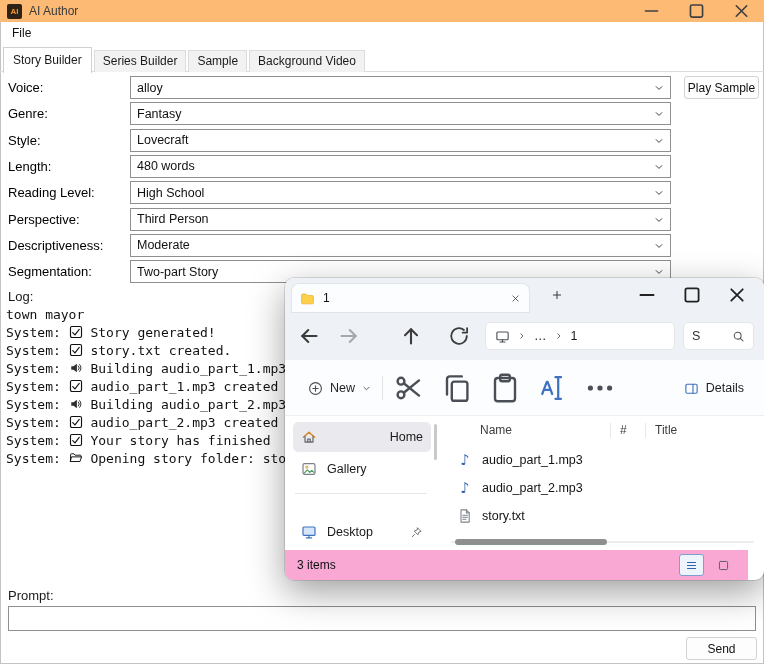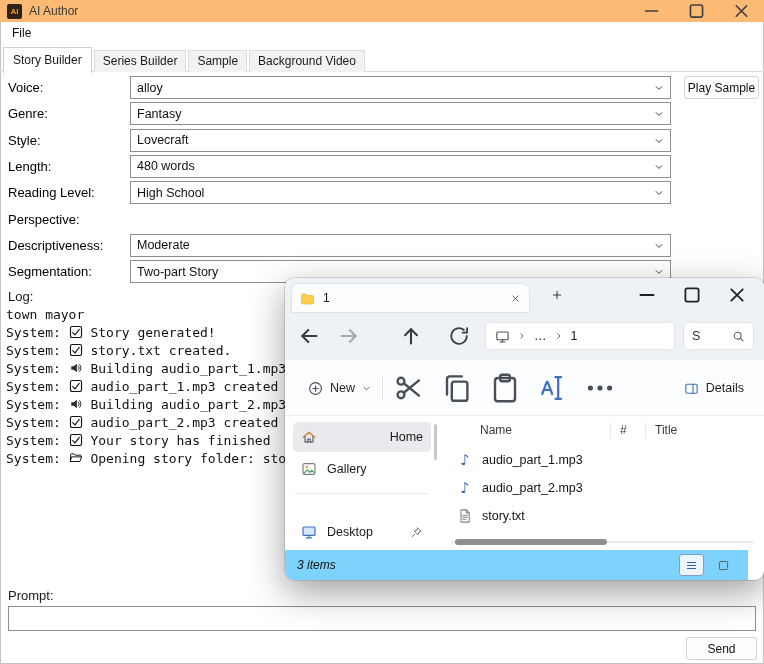--- a/index.html
+++ b/index.html
@@ -91,21 +91,21 @@
   .ex-filepane{position:absolute;left:160px;top:0;right:0;bottom:0;}
   .col-headers{position:relative;height:30px;}
   .colh{position:absolute;top:7px;font-size:12px;color:#3c3c3c;white-space:nowrap;}
   .colh0{left:35px;}.colh1{left:175px;}.colh2{left:210px;}
   .colsep{position:absolute;top:7px;width:1px;height:15px;background:#e8e8e8;}
   .cs1{left:165px;}.cs2{left:200px;}
   .file-row{display:flex;align-items:center;gap:9px;height:28px;padding-left:12px;font-size:12.5px;color:#141414;}
   .h-scroll{position:absolute;left:6px;right:10px;bottom:5px;height:6px;}
   .h-track{position:absolute;left:0;right:0;top:2px;height:2px;background:#ededed;border-radius:1px;}
   .h-thumb{position:absolute;left:4px;top:0;width:152px;height:6px;background:#8f8f8f;border-radius:3px;}
-  .ex-status{position:absolute;left:0;right:16px;bottom:0;height:30px;background:#7dd3fc;font-style:italic;}
+  .ex-status{position:absolute;left:0;right:16px;bottom:0;height:30px;background:#f9a8d4;}
   .status-text{position:absolute;left:12px;top:8px;font-size:12px;color:#101010;}
   .view-toggles{position:absolute;right:12px;top:4px;display:flex;gap:7px;}
   .vbtn{width:25px;height:22px;display:flex;align-items:center;justify-content:center;border-radius:3px;color:#5a5f66;}
   .vbtn.sel{border:1px solid #7d9fd0;background:#eef4fc;color:#2e62a8;}
 </style>
 </head>
 <body>
 
 <div class="stage">
 
@@ -190,20 +190,28 @@
           <span class="cval">High School</span>
           <span class="ic t10 chev">
             <svg viewBox="0 0 16 16" fill="none" stroke="currentColor" stroke-width="1.6" stroke-linecap="round" stroke-linejoin="round">
               <path d="M3.5 5.8 8 10.3l4.5-4.5"></path>
             </svg>
           </span>
         </div>
       </div>
       <div class="frow" style="top: 207.5px;">
         <span class="flabel">Perspective:</span>
+        <div class="combo">
+          <span class="cval">Third Person</span>
+          <span class="ic t10 chev">
+            <svg viewBox="0 0 16 16" fill="none" stroke="currentColor" stroke-width="1.6" stroke-linecap="round" stroke-linejoin="round">
+              <path d="M3.5 5.8 8 10.3l4.5-4.5"></path>
+            </svg>
+          </span>
+        </div>
       </div>
       <div class="frow" style="top: 233.8px;">
         <span class="flabel">Descriptiveness:</span>
         <div class="combo">
           <span class="cval">Moderate</span>
           <span class="ic t10 chev">
             <svg viewBox="0 0 16 16" fill="none" stroke="currentColor" stroke-width="1.6" stroke-linecap="round" stroke-linejoin="round">
               <path d="M3.5 5.8 8 10.3l4.5-4.5"></path>
             </svg>
           </span>

